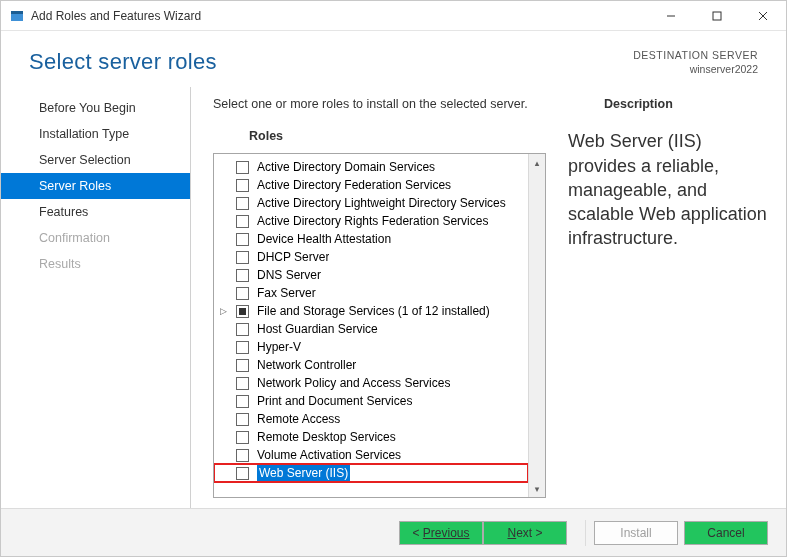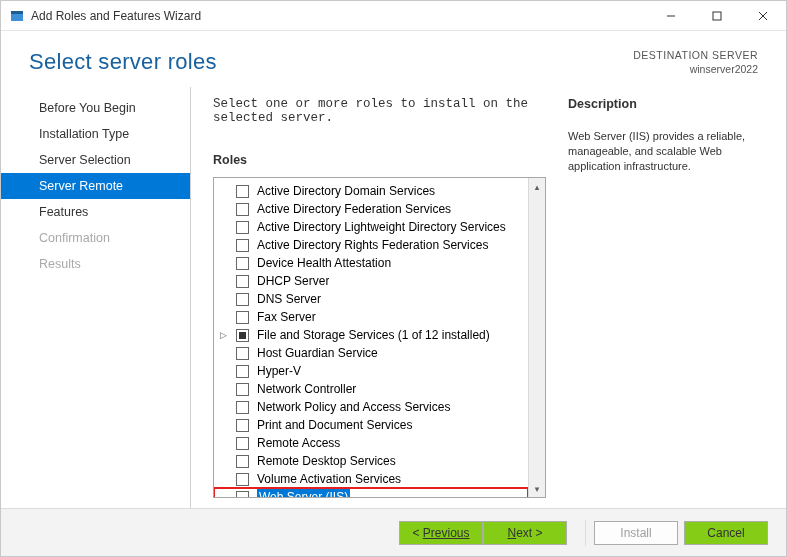--- a/index.html
+++ b/index.html
@@ -67,22 +67,22 @@
 .nav-item.disabled { color: #a9a9a9; cursor: default; }
 .nav-item.active { background: #0078d7; color: #fff; }
 .content {
   flex: 1;
   display: flex;
   padding: 10px 18px 10px 22px;
   gap: 22px;
   overflow: hidden;
 }
 .roles-col { flex: 1; display: flex; flex-direction: column; min-width: 0; }
-.intro { font-size: 12.5px; color: #333; margin-bottom: 28px; font-family: Liberation Mono, monospace; }
-.section-label { font-weight: 600; font-size: 12.5px; margin-bottom: 10px; color: #333; }
+.intro { font-size: 12.5px; color: #333; margin-bottom: 18px; }
+.section-label { font-weight: 600; font-size: 12.5px; margin-bottom: 10px; color: #333; margin-left: 36px; }
 .roles-box {
   border: 1px solid #a6a6a6;
   flex: 1;
   display: flex;
   position: relative;
   overflow: hidden;
 }
 .roles-list {
   flex: 1;
   overflow-y: hidden;
@@ -121,37 +121,37 @@
 .roles-scrollbar {
   width: 17px;
   border-left: 1px solid #d9d9d9;
   background: #f0f0f0;
   display: flex; flex-direction: column;
   align-items: center;
 }
 .sb-arrow { height: 17px; width: 100%; display:flex; align-items:center; justify-content:center; color:#606060; font-size:9px;}
 .sb-thumb { flex: 1; background: #cdcdcd; margin: 1px 2px; }
 .desc-col { width: 200px; }
-.desc-text { font-size: 11px; color: #333; line-height: 1.35; margin-top: 18px; }
+.desc-text { font-size: 18px; color: #333; line-height: 1.35; margin-top: 18px; }
 .footer {
   height: 48px;
   border-top: 1px solid #dcdcdc;
   background: #f3f3f3;
   display: flex;
   align-items: center;
   justify-content: flex-end;
   padding: 0 18px;
   gap: 6px;
 }
 .footer-group { display: flex; gap: 0; margin-right: 10px; }
 .btn {
   min-width: 84px;
   height: 24px;
   border: 1px solid #acacac;
-  background: #84cc16;
+  background: #22c55e;
   font-size: 12px;
   color: #333;
   padding: 0 12px;
   cursor: pointer;
 }
 .btn.disabled { color: #a0a0a0; cursor: default; background: #fdfdfd; }
 .btn .ul { text-decoration: underline; }
 .footer-divider { width:1px; height:26px; background:#dcdcdc; margin: 0 2px; }
 </style>
 </head>
@@ -191,21 +191,21 @@
     <div class="dest-label">DESTINATION SERVER</div>
     <div class="dest-name">winserver2022</div>
   </div>
 </div>
 
 <div class="main">
   <div class="sidebar" id="sidebar">
       <div class="nav-item">Before You Begin</div>
       <div class="nav-item">Installation Type</div>
       <div class="nav-item">Server Selection</div>
-      <div class="nav-item active">Server Remote</div>
+      <div class="nav-item active">Server Roles</div>
       <div class="nav-item">Features</div>
       <div class="nav-item disabled">Confirmation</div>
       <div class="nav-item disabled">Results</div>
     </div>
 
   <div class="content">
     <div class="roles-col">
       <div class="intro">Select one or more roles to install on the selected server.</div>
       <div class="section-label">Roles</div>
       <div class="roles-box">

